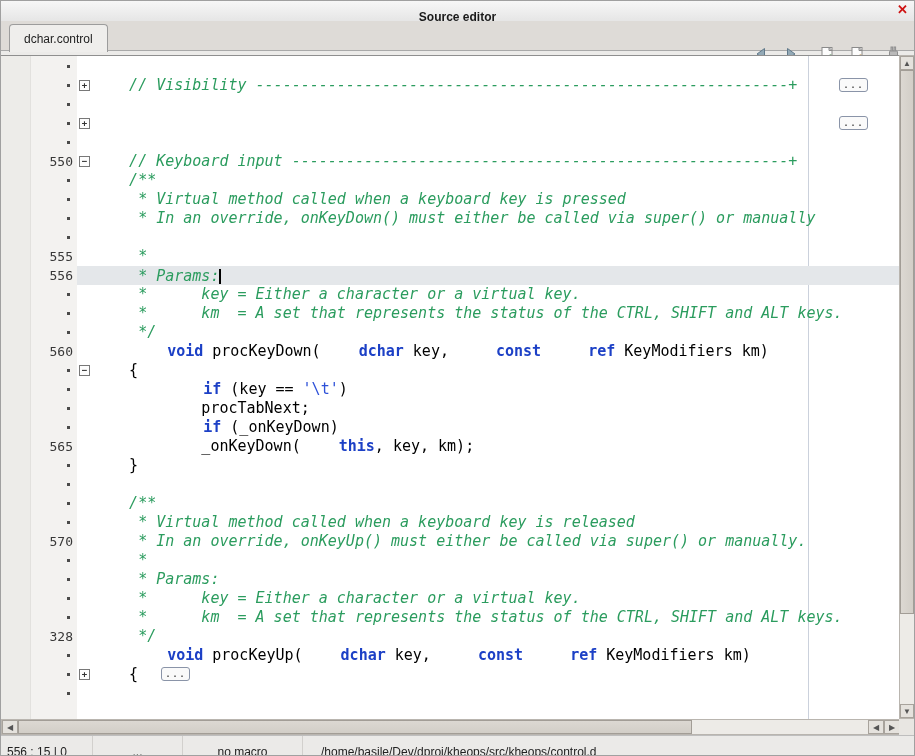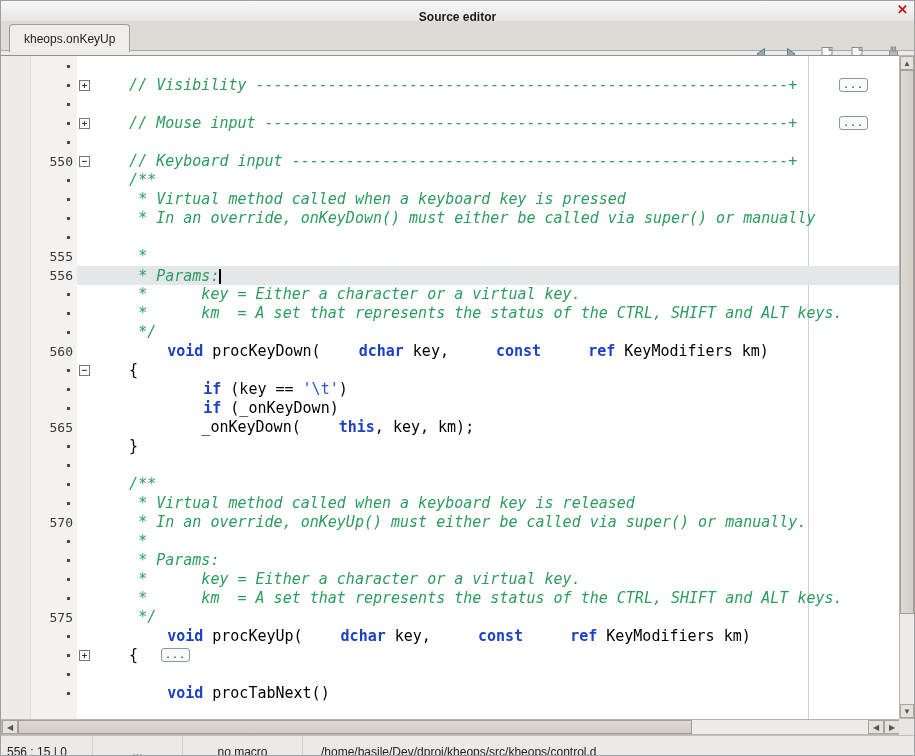--- a/index.html
+++ b/index.html
@@ -80,21 +80,21 @@
 
 <div id="window">
 
   <div id="titlebar">
     <span id="title">Source editor</span>
     <span id="closebtn">✕</span>
   </div>
 
   <div id="tabstrip">
     <div id="tab">
-      <span>kheops.onKeyUp</span>
+      <span>dchar.control</span>
     </div>
     <div id="toolbar">
       <span class="tbtn">
         <svg width="18" height="18" viewBox="0 0 18 18">
             <path d="M12.5 3.5 L5 9 L12.5 14.5 Z" fill="#93A9B6" stroke="#60798A"></path>
           </svg>
       </span>
       <span class="tbtn">
         <svg width="18" height="18" viewBox="0 0 18 18">
             <path d="M5.5 3.5 L13 9 L5.5 14.5 Z" fill="#93A9B6" stroke="#60798A"></path>
@@ -151,21 +151,20 @@
           <div class="gcell">
             <div class="gdot"></div>
           </div>
           <div class="codetext"></div>
         </div>
         <div class="row">
           <div class="gcell">
             <div class="gdot"></div>
           </div>
           <div class="foldbox">+</div>
-          <div class="codetext"><span class="tk-c">    // Mouse input ----------------------------------------------------------+</span></div>
           <div class="hint hint-right">...</div>
         </div>
         <div class="row">
           <div class="gcell">
             <div class="gdot"></div>
           </div>
           <div class="codetext"></div>
         </div>
         <div class="row">
           <div class="gcell">550</div>
@@ -236,20 +235,26 @@
         <div class="row">
           <div class="gcell">
             <div class="gdot"></div>
           </div>
           <div class="codetext"><span class="tk-p">        </span><span class="tk-k">if</span><span class="tk-p"> (key == </span><span class="tk-s">'\t'</span><span class="tk-p">)</span></div>
         </div>
         <div class="row">
           <div class="gcell">
             <div class="gdot"></div>
           </div>
+          <div class="codetext"><span class="tk-p">            procTabNext;</span></div>
+        </div>
+        <div class="row">
+          <div class="gcell">
+            <div class="gdot"></div>
+          </div>
           <div class="codetext"><span class="tk-p">        </span><span class="tk-k">if</span><span class="tk-p"> (_onKeyDown)</span></div>
         </div>
         <div class="row">
           <div class="gcell">565</div>
           <div class="codetext"><span class="tk-p">            _onKeyDown(</span><span class="tk-k">this</span><span class="tk-p">, key, km);</span></div>
         </div>
         <div class="row">
           <div class="gcell">
             <div class="gdot"></div>
           </div>
@@ -295,21 +300,21 @@
           </div>
           <div class="codetext"><span class="tk-c">     *      key = Either a character or a virtual key.</span></div>
         </div>
         <div class="row">
           <div class="gcell">
             <div class="gdot"></div>
           </div>
           <div class="codetext"><span class="tk-c">     *      km  = A set that represents the status of the CTRL, SHIFT and ALT keys.</span></div>
         </div>
         <div class="row">
-          <div class="gcell">575</div>
+          <div class="gcell">328</div>
           <div class="codetext"><span class="tk-c">     */</span></div>
         </div>
         <div class="row">
           <div class="gcell">
             <div class="gdot"></div>
           </div>
           <div class="codetext"><span class="tk-p">    </span><span class="tk-k">void</span><span class="tk-p"> procKeyUp(</span><span class="tk-k">dchar</span><span class="tk-p"> key, </span><span class="tk-k">const</span><span class="tk-p"> </span><span class="tk-k">ref</span><span class="tk-p"> KeyModifiers km)</span></div>
         </div>
         <div class="row">
           <div class="gcell">
@@ -317,26 +322,20 @@
           </div>
           <div class="foldbox">+</div>
           <div class="codetext"><span class="tk-p">    {</span></div>
           <div class="hint hint-inline">...</div>
         </div>
         <div class="row">
           <div class="gcell">
             <div class="gdot"></div>
           </div>
           <div class="codetext"></div>
-        </div>
-        <div class="row">
-          <div class="gcell">
-            <div class="gdot"></div>
-          </div>
-          <div class="codetext"><span class="tk-p">    </span><span class="tk-k">void</span><span class="tk-p"> procTabNext()</span></div>
         </div>
       </div>
   </div>
 
   <div id="vscroll">
     <div class="sb-btn" style="top:0;">
       <span>▲</span>
     </div>
     <div class="sb-thumb v"></div>
     <div class="sb-btn bottom">

